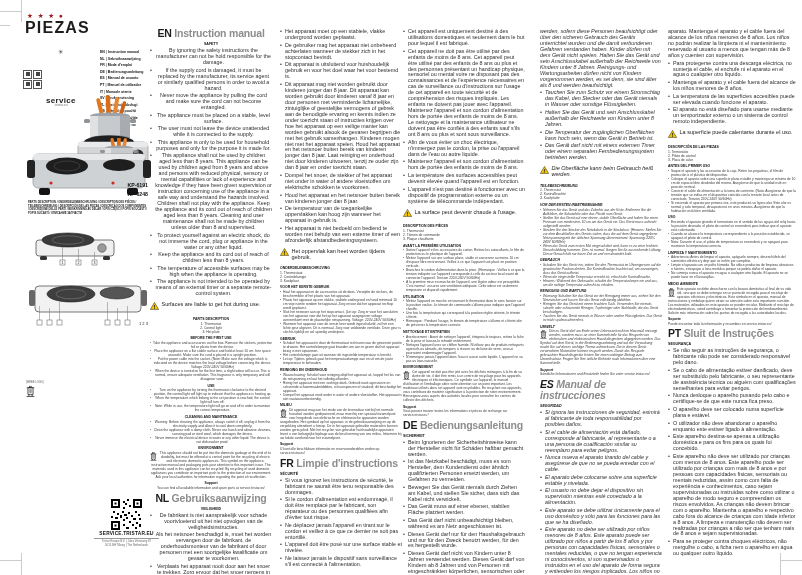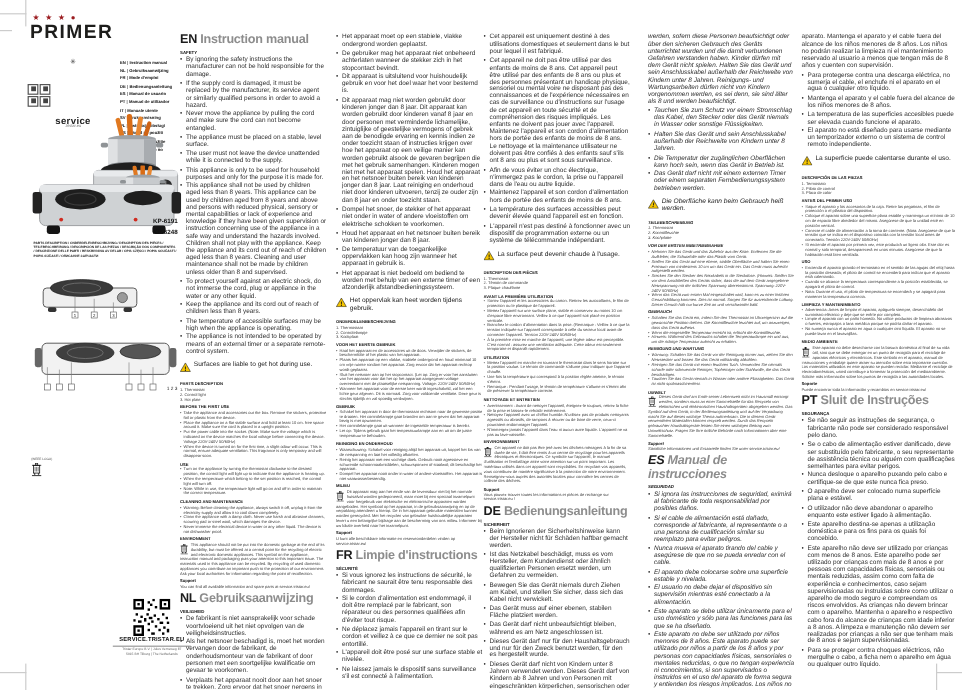--- a/index.html
+++ b/index.html
@@ -65,21 +65,21 @@
   <div class="cm" style="left:0;top:11px;width:22px;height:1px;"></div>
   <div class="cm" style="left:21px;top:0;width:1px;height:22px;"></div>
   <div class="cm" style="left:0;top:25px;width:10px;height:1px;"></div>
   <div class="cm" style="left:0;top:560px;width:22px;height:1px;"></div>
   <div class="cm" style="left:21px;top:553px;width:1px;height:22px;"></div>
   <div class="cm" style="left:780px;top:560px;width:22px;height:1px;"></div>
   <div class="cm" style="left:780px;top:553px;width:1px;height:22px;"></div>
 
   <div class="brand">
     <div class="stars">★ ★ ★ ●</div>
-    <div class="word">PRIMER</div>
+    <div class="word">PIEZAS</div>
   </div>
 
   <div class="service">
     <div class="sgrid">
       <span class="cell">
           <i></i>
         </span>
       <span class="cell">
           <i></i>
         </span>
@@ -268,21 +268,21 @@
     </g>
   </svg>
 
   <div class="footer">
     <div class="site">SERVICE.TRISTAR.EU</div>
     <div class="addr">Tristar Europe B.V. | Jules Verneweg 87</div>
     <div class="addr">5015 BH Tilburg | The Netherlands</div>
   </div>
 
   <div id="cols">
-      <div class="col" style="left: 150px; width: 122px;">
+      <div class="col" style="left: 150px; width: 122px; text-align: center;">
         <div class="lang-header"><span class="code">EN</span> <span class="ttl">Instruction manual</span></div>
         <div class="seclabel">SAFETY</div>
         <ul class="bullets">
           <li>By ignoring the safety instructions the manufacturer can not be hold responsible for the damage.</li>
           <li>If the supply cord is damaged, it must be replaced by the manufacturer, its service agent or similarly qualified persons in order to avoid a hazard.</li>
           <li>Never move the appliance by pulling the cord and make sure the cord can not become entangled.</li>
           <li>The appliance must be placed on a stable, level surface.</li>
           <li>The user must not leave the device unattended while it is connected to the supply.</li>
           <li>This appliance is only to be used for household purposes and only for the purpose it is made for.</li>
           <li>This appliance shall not be used by children aged less than 8 years. This appliance can be used by children aged from 8 years and above and persons with reduced physical, sensory or mental capabilities or lack of experience and knowledge if they have been given supervision or instruction concerning use of the appliance in a safe way and understand the hazards involved. Children shall not play with the appliance. Keep the appliance and its cord out of reach of children aged less than 8 years. Cleaning and user maintenance shall not be made by children unless older than 8 and supervised.</li>

